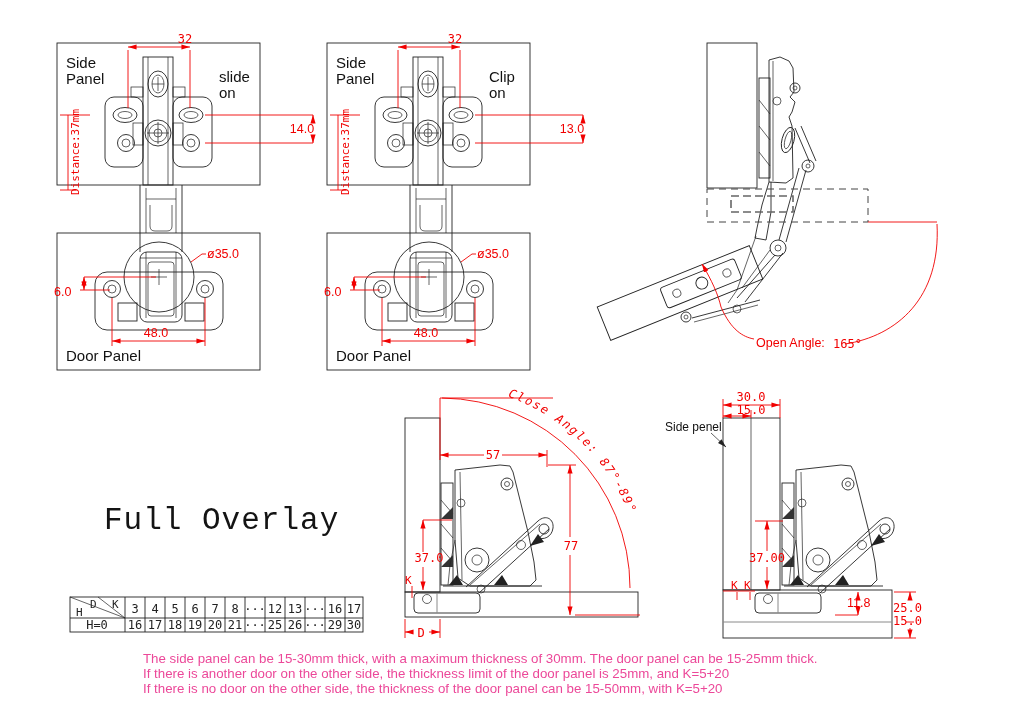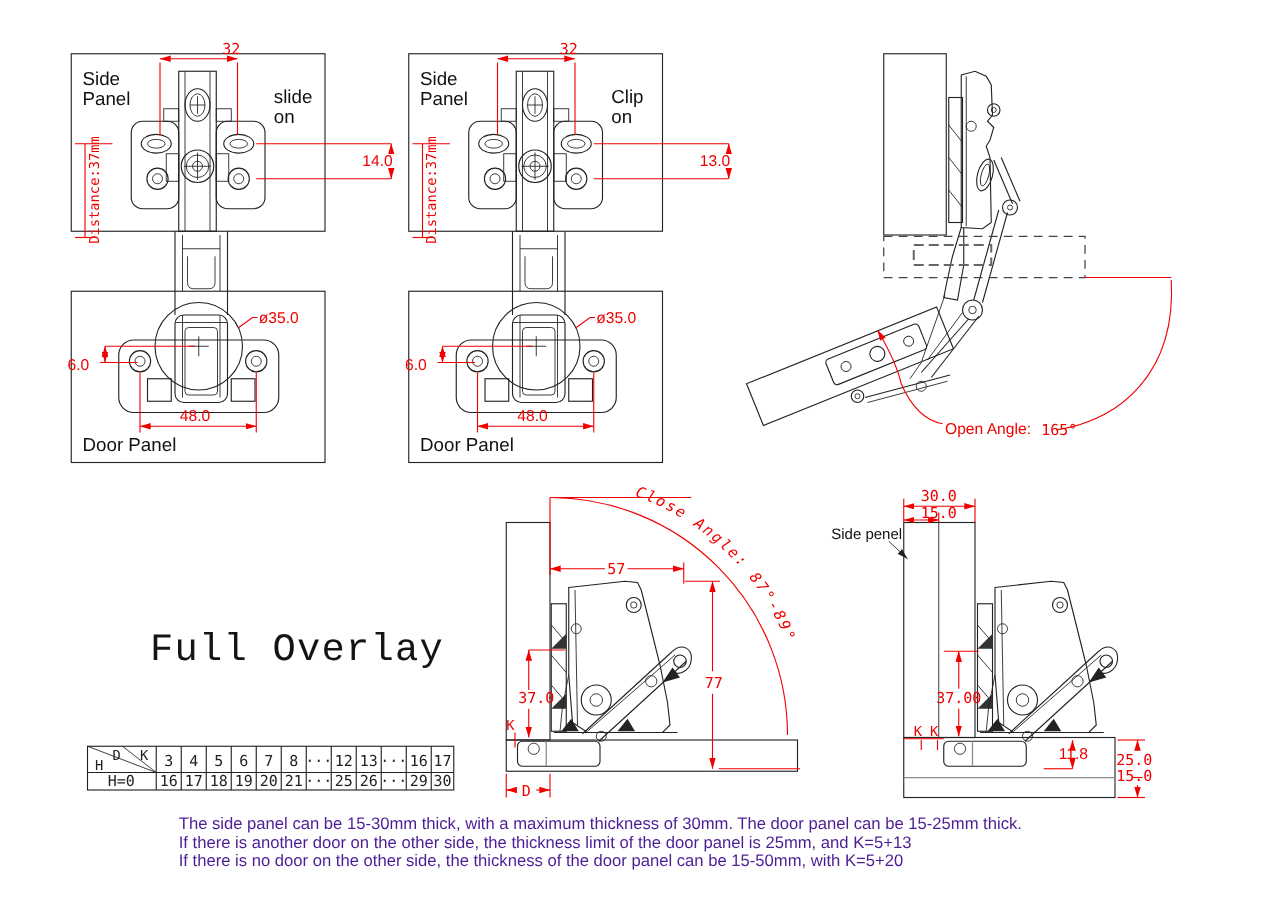--- a/index.html
+++ b/index.html
@@ -11,23 +11,23 @@
   .lbl12{fill:#111;font-family:"Liberation Sans",sans-serif;font-size:12px;}
   .dta{fill:#f10000;font-family:"Liberation Sans",sans-serif;font-size:12.5px;}
   .dtm{fill:#f10000;font-family:"DejaVu Sans Mono",monospace;font-size:12px;}
   .dtm11{fill:#f10000;font-family:"DejaVu Sans Mono",monospace;font-size:11px;}
   .tnum{fill:#222;font-family:"DejaVu Sans Mono",monospace;font-size:12px;}
   .tsml{fill:#222;font-family:"DejaVu Sans Mono",monospace;font-size:11px;}
   .k{stroke:#222;stroke-width:0.9;fill:none;}
   .kt{stroke:#222;stroke-width:0.7;fill:none;}
   .kg{stroke:#8a8a8a;stroke-width:1;fill:none;}
   .r{stroke:#f10000;stroke-width:0.9;fill:none;}
-  #title-text{position:absolute;left:120px;top:503px;color:#141414;
+  #title-text{position:absolute;left:104px;top:503px;color:#141414;
       font-family:"Liberation Mono",monospace;font-size:31px;letter-spacing:1px;white-space:nowrap;}
-  #notes{position:absolute;left:143px;top:652px;width:760px;color:#4c1d95;
+  #notes{position:absolute;left:143px;top:652px;width:760px;color:#ec4899;
       font-size:13.3px;line-height:14.9px;font-family:"Liberation Sans",sans-serif;}
   #notes div{white-space:nowrap;}
 </style>
 </head>
 <body>
 
 <div id="stage">
 <svg width="1025" height="724" viewBox="0 0 1025 724" xmlns="http://www.w3.org/2000/svg">
   <defs>
     <marker id="ra" viewBox="0 0 8 8" markerWidth="9" markerHeight="9" refX="7.6" refY="4" orient="auto-start-reverse" markerUnits="userSpaceOnUse">
@@ -373,16 +373,16 @@
       <text class="tnum" x="335" y="629" text-anchor="middle">29</text>
       <text class="tnum" x="354" y="629" text-anchor="middle">30</text>
     </g>
   </g>
 </svg>
 
 <div id="title-text">Full Overlay</div>
 
 <div id="notes">
   <div>The side panel can be 15-30mm thick, with a maximum thickness of 30mm. The door panel can be 15-25mm thick.</div>
-  <div>If there is another door on the other side, the thickness limit of the door panel is 25mm, and K=5+13</div>
+  <div>If there is another door on the other side, the thickness limit of the door panel is 25mm, and K=5+20</div>
   <div>If there is no door on the other side, the thickness of the door panel can be 15-50mm, with K=5+20</div>
 </div>
 </div>
 
 </body></html>

